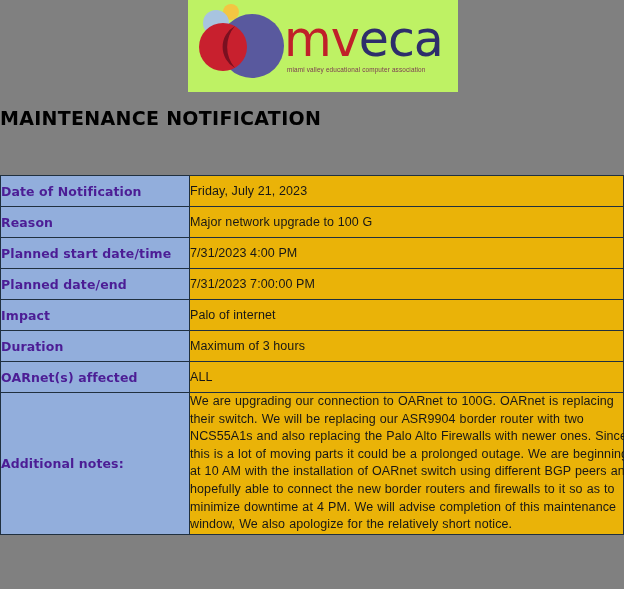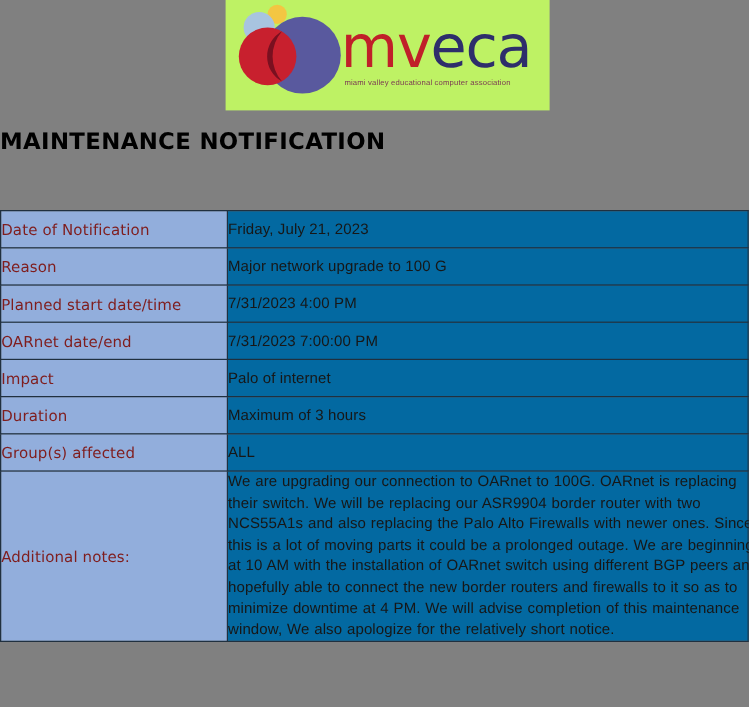--- a/index.html
+++ b/index.html
@@ -85,27 +85,27 @@
   #notification-table td {
     border: 1px solid #20303f;
     padding: 0;
     vertical-align: middle;
   }
   td.label-cell {
     width: 188px;
     background: #92aedc;
     font-family: "DejaVu Sans", sans-serif;
     font-size: 12.5px;
-    font-weight: normal;
-    color: #7f1d1d;
+    font-weight: bold;
+    color: #4c1d95;
     padding-left: 8px;
     letter-spacing: 0.1px;
   }
   td.value-cell {
-    background: #0369a1;
+    background: #eab308;
     font-family: "Liberation Sans", sans-serif;
     font-size: 12.5px;
     color: #171717;
     padding-left: 7px;
     letter-spacing: 0.1px;
   }
   tr.notes-row { height: 164px; }
   tr.notes-row td.label-cell { vertical-align: middle; }
   tr.notes-row td.value-cell {
     vertical-align: top;
@@ -153,33 +153,33 @@
     </tr>
     <tr>
       <td class="label-cell">Reason</td>
       <td class="value-cell">Major network upgrade to 100 G</td>
     </tr>
     <tr>
       <td class="label-cell">Planned start date/time</td>
       <td class="value-cell">7/31/2023 4:00 PM</td>
     </tr>
     <tr>
-      <td class="label-cell">OARnet date/end</td>
+      <td class="label-cell">Planned date/end</td>
       <td class="value-cell">7/31/2023 7:00:00 PM</td>
     </tr>
     <tr>
       <td class="label-cell">Impact</td>
       <td class="value-cell">Palo of internet</td>
     </tr>
     <tr>
       <td class="label-cell">Duration</td>
       <td class="value-cell">Maximum of 3 hours</td>
     </tr>
     <tr>
-      <td class="label-cell">Group(s) affected</td>
+      <td class="label-cell">OARnet(s) affected</td>
       <td class="value-cell">ALL</td>
     </tr>
     <tr class="notes-row">
       <td class="label-cell">Additional notes:</td>
       <td class="value-cell">
         <div id="notes-text">We are upgrading our connection to OARnet to 100G.  OARnet is replacing their switch.  We will be replacing our ASR9904 border router with two NCS55A1s and also replacing the Palo Alto Firewalls with newer ones.  Since this is a lot of moving parts it could be a prolonged outage.  We are beginning at 10 AM with the installation of OARnet switch using different BGP peers and hopefully able to connect the new border routers and firewalls to it so as to minimize downtime at 4 PM.  We will advise completion of this maintenance window,  We also apologize for the relatively short notice.</div>
       </td>
     </tr>
   </tbody>
 </table>

